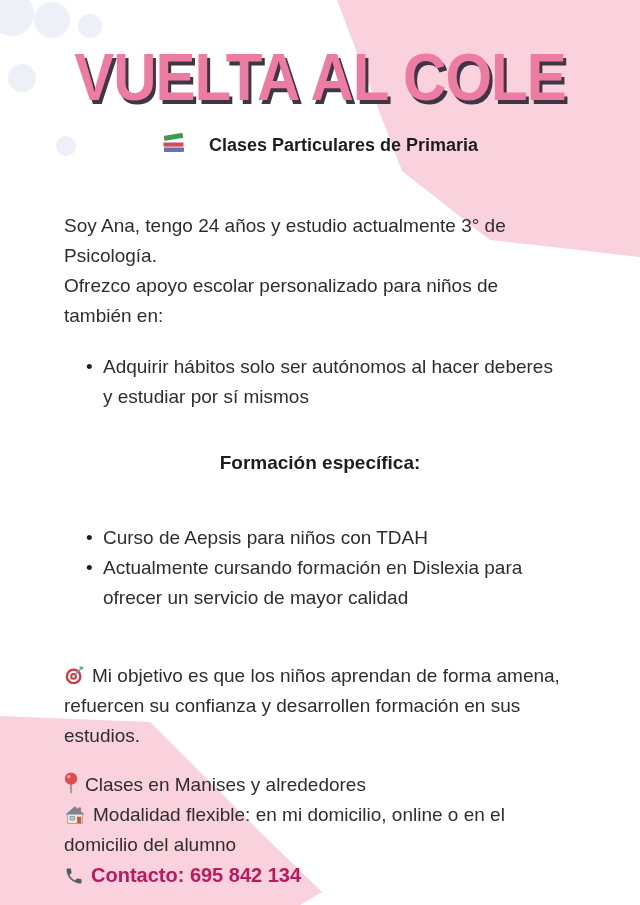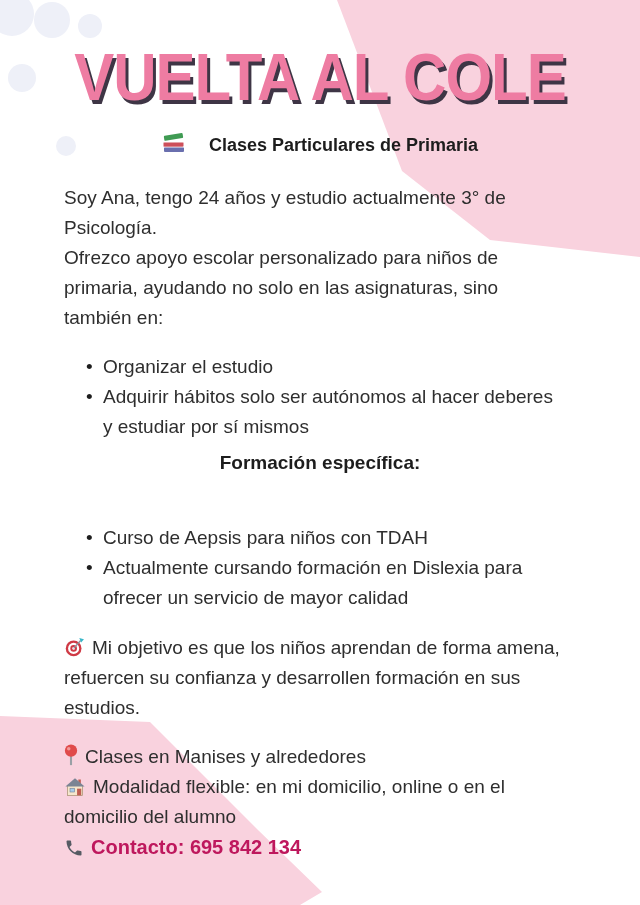--- a/index.html
+++ b/index.html
@@ -20,21 +20,21 @@
     color:#ee7ca2; transform:scaleY(1.12); transform-origin:center;
     text-shadow:3px 3px 0 #3e3545;
     white-space:nowrap;
   }
   .subtitle {
     position:absolute; top:132px; left:0; width:640px;
     display:flex; align-items:center; justify-content:center; gap:16px;
     font-size:18px; font-weight:bold; color:#1d1d1d;
   }
   
-  .tblock { position:absolute; left:64px; width:540px; font-size:19px; line-height:30px; }
+  .tblock { position:absolute; left:64px; width:540px; font-size:19px; line-height:30px;margin-top:28px; }
   .tblock .line { height:30px; white-space:nowrap; }
   .blist { position:absolute; left:86px; width:520px; margin:0; padding:0; list-style:none;
            font-size:19px; line-height:30px; }
   .blist li { position:relative; padding-left:17px; }
   .blist li::before { content:"\2022"; position:absolute; left:0; top:0; color:#1d1d1d; }
   .blist .bline { height:30px; white-space:nowrap; }
   .center-head { position:absolute; top:448px; left:0; width:640px; text-align:center;
                  font-size:19px; line-height:30px; font-weight:bold; color:#1d1d1d; }
   .ic { display:inline-block; vertical-align:-4px; margin-right:7px; }
   .contact-line { font-weight:bold; font-size:20px; color:#be185d; }
@@ -66,28 +66,24 @@
         <rect x="1.5" y="9.6" width="20" height="1" fill="#ffffff" opacity="0.8"></rect>
       </svg>
     </span>
     <span>Clases Particulares de Primaria</span>
   </div>
 
   <div class="tblock" style="top:183px;">
     <div class="line">Soy Ana, tengo 24 años y estudio actualmente 3° de</div>
     <div class="line">Psicología.</div>
     <div class="line">Ofrezco apoyo escolar personalizado para niños de</div>
-    <div class="line">primaria, ayudando no solo en las asignaturas, sino</div>
     <div class="line">también en:</div>
   </div>
 
   <ul class="blist" style="top:352px;">
-    <li>
-      <div class="bline">Organizar el estudio</div>
-    </li>
     <li>
       <div class="bline">Adquirir hábitos solo ser autónomos al hacer deberes</div>
       <div class="bline">y estudiar por sí mismos</div>
     </li>
   </ul>
 
   <div class="center-head">Formación específica:</div>
 
   <ul class="blist" style="top:523px;">
     <li>

